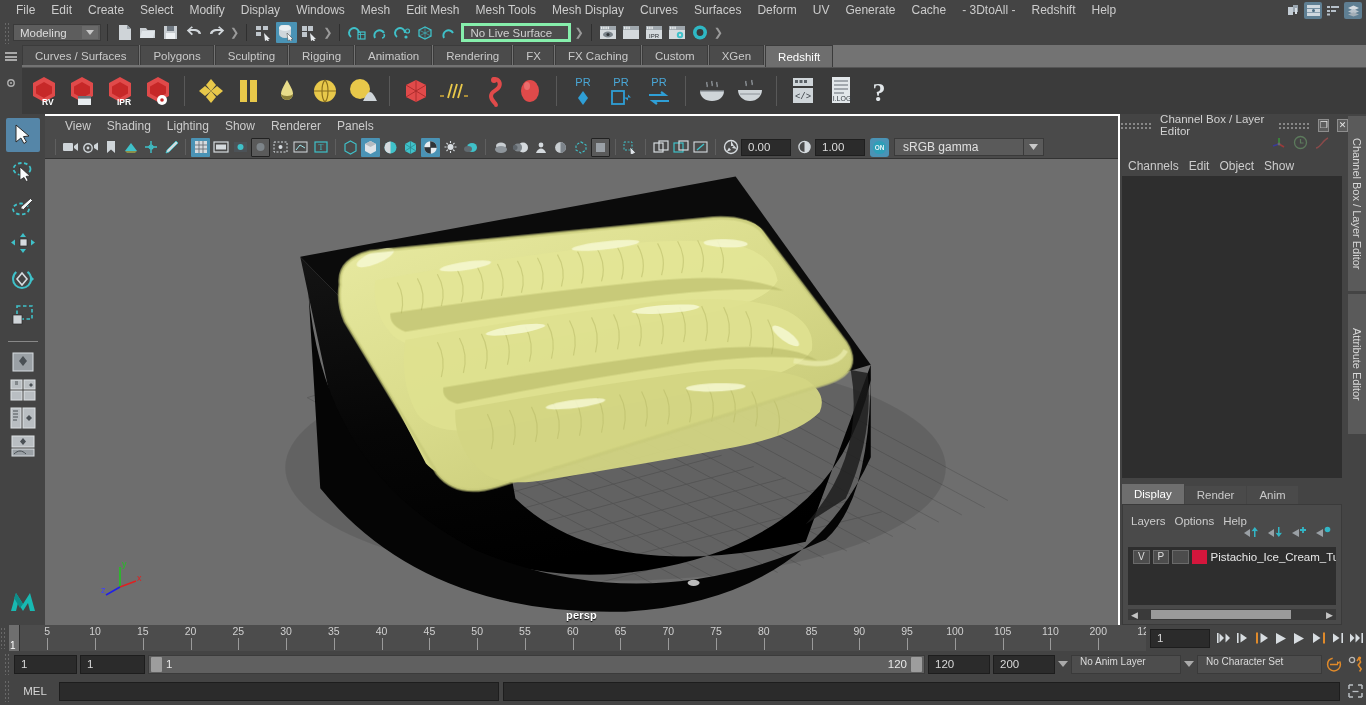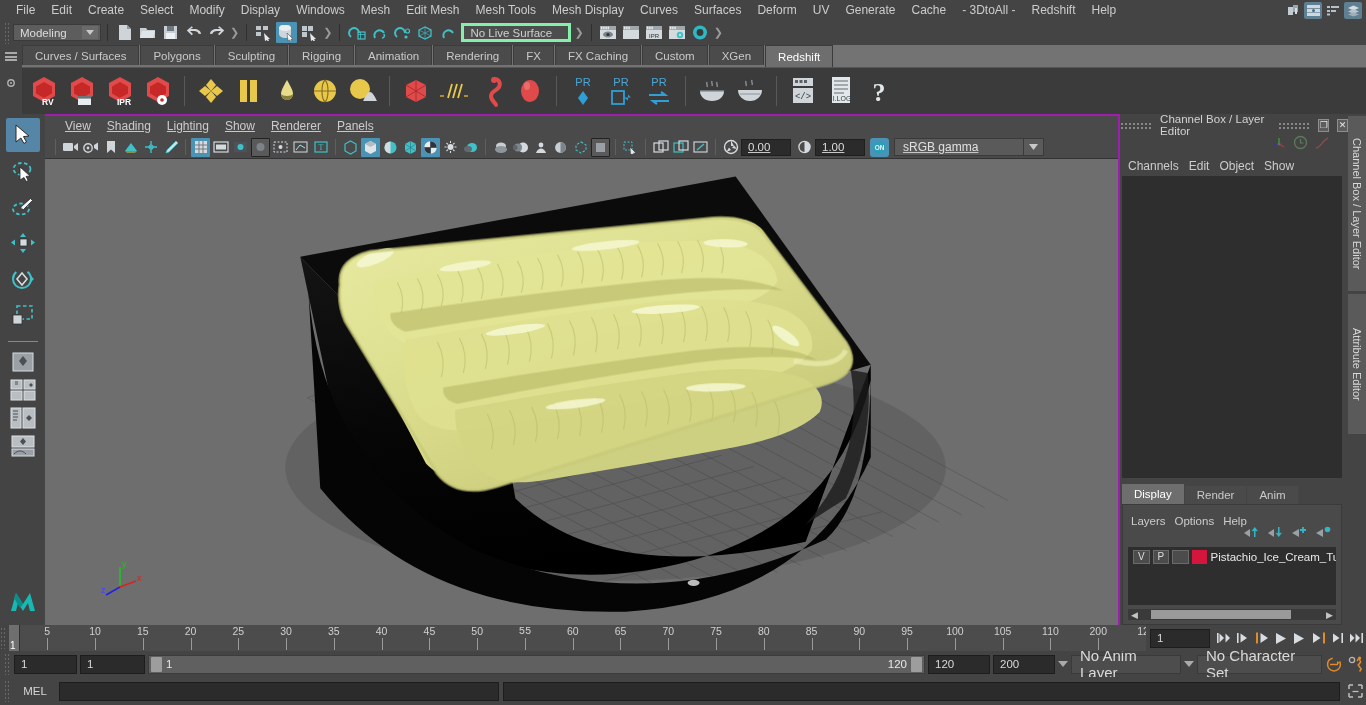--- a/index.html
+++ b/index.html
@@ -54,21 +54,21 @@
   .mainrow { flex:1 1 auto; display:flex; min-height:0; background:#444; }
 
   
   .toolbox { width:45px; background:#444444; display:flex; flex-direction:column; align-items:center; padding-top:4px; gap:2px; }
   .tb { width:34px; height:34px; display:flex; align-items:center; justify-content:center; border-radius:2px; }
   .tb.active { background:#5586a8; }
   .tb-div { width:30px; height:1px; background:#888; margin:7px 0 5px; }
   .tb-small { width:34px; height:26px; display:flex; align-items:center; justify-content:center; }
 
   
-  .vpcol { flex:1 1 auto; display:flex; flex-direction:column; min-width:0; background:#a21caf; padding:2px 2px 0 0;text-decoration:underline; }
+  .vpcol { flex:1 1 auto; display:flex; flex-direction:column; min-width:0; background:#ffffff; padding:2px 2px 0 0; }
   .vp-menubar { height:20px; background:#4a4a4a; display:flex; align-items:center; padding-left:12px; }
   .vp-menubar .menu-item { font-size:12px; }
   .vp-toolbar { height:23px; background:#4a4a4a; display:flex; align-items:center; padding-left:6px; gap:1px; border-bottom:1px solid #333; }
   .vico { width:19px; height:19px; display:flex; align-items:center; justify-content:center; border-radius:1px; }
   .vico.on { background:#4a93b5; }
   .vico.framed { border:1px solid #222; background:#5a5a5a; }
   .vsep { width:1px; height:16px; background:#5f5f5f; margin:0 4px; }
   .numfield { height:17px; width:50px; background:#2b2b2b; border:1px solid #1f1f1f; color:#dcdcdc;
               font-size:11.5px; display:flex; align-items:center; padding-left:6px; }
   .gamma-sel { height:18px; width:130px; background:#5a5a5a; border:1px solid #3a3a3a; color:#e0e0e0;
@@ -127,22 +127,22 @@
   .pb { width:19px; height:22px; display:flex; align-items:center; justify-content:center; }
 
   
   .rangerow { height:26px; background:#444; display:flex; align-items:center; gap:3px; padding-left:4px; flex:0 0 auto; }
   .rfield { height:19px; background:#2b2b2b; border:1px solid #1d1d1d; color:#d8d8d8; font-size:11.5px;
             display:flex; align-items:center; padding-left:6px; }
   .rangebar { flex:1 1 auto; height:19px; background:#606060; border:1px solid #3b3b3b; position:relative;
               display:flex; align-items:center; justify-content:space-between; padding:0 2px; }
   .rangebar .grip { width:11px; height:15px; background:#9d9d9d; border-radius:1px; }
   .rangebar .lab { font-size:11.5px; color:#e8e8e8; }
-  .dropfield { height:19px; background:#4d4d4d; border:1px solid #3a3a3a; color:#dadada; font-size:15px;
-               display:flex; align-items:center; padding:0 8px; }
+  .dropfield { height:19px; background:#4d4d4d; border:1px solid #3a3a3a; color:#dadada; font-size:10px;
+               display:flex; padding:0 8px; }
   .tri-down { width:0;height:0;border-left:5px solid transparent;border-right:5px solid transparent;border-top:6px solid #aaa; }
 
   
   .cmdrow { height:28px; background:#444; display:flex; align-items:center; gap:4px; padding-left:4px; flex:0 0 auto; }
   .mel-label { width:40px; text-align:center; font-size:11.5px; color:#d5d5d5; }
   .cmd-in { width:440px; height:19px; background:#2b2b2b; border:1px solid #1d1d1d; }
   .cmd-out { flex:1 1 auto; height:19px; background:#2b2b2b; border:1px solid #1d1d1d; }
   .cmd-btn { width:22px; height:20px; display:flex; align-items:center; justify-content:center; }
 
   
@@ -1024,20 +1024,21 @@
         <div class="axis-gizmo">
           <svg width="48" height="48" viewBox="0 0 48 48">
             <line x1="20" y1="30" x2="20" y2="10" stroke="#21c321" stroke-width="1.6"></line>
             <line x1="20" y1="30" x2="36" y2="24" stroke="#e02020" stroke-width="1.6"></line>
             <line x1="20" y1="30" x2="6" y2="38" stroke="#2020e8" stroke-width="1.6"></line>
             <text x="22" y="10" font-size="9" fill="#21c321" font-family="Liberation Sans, sans-serif">y</text>
             <text x="37" y="24" font-size="9" fill="#e02020" font-family="Liberation Sans, sans-serif">x</text>
             <text x="1" y="36" font-size="9" fill="#4040ff" font-family="Liberation Sans, sans-serif">z</text>
           </svg>
         </div>
+        <div class="cam-label">persp</div>
       </div>
     </div>
 
     <div class="rightpanel">
       <div class="rp-title">
         <span class="dots"></span>
         <span>Channel Box / Layer Editor</span>
         <span class="dots"></span>
         <span class="wbtn">❐</span>
         <span class="wbtn">✕</span>
@@ -1149,21 +1150,21 @@
         <div class="tl-lab" style="left: 24.3697%;">30</div>
         <div class="tl-tick" style="left: 28.5714%;"></div>
         <div class="tl-lab" style="left: 28.5714%;">35</div>
         <div class="tl-tick" style="left: 32.7731%;"></div>
         <div class="tl-lab" style="left: 32.7731%;">40</div>
         <div class="tl-tick" style="left: 36.9748%;"></div>
         <div class="tl-lab" style="left: 36.9748%;">45</div>
         <div class="tl-tick" style="left: 41.1765%;"></div>
         <div class="tl-lab" style="left: 41.1765%;">50</div>
         <div class="tl-tick" style="left: 45.3782%;"></div>
-        <div class="tl-lab" style="left: 45.3782%; font-family: Liberation Mono, monospace;">55</div>
+        <div class="tl-lab" style="left: 45.3782%;">55</div>
         <div class="tl-tick" style="left: 49.5798%;"></div>
         <div class="tl-lab" style="left: 49.5798%;">60</div>
         <div class="tl-tick" style="left: 53.7815%;"></div>
         <div class="tl-lab" style="left: 53.7815%;">65</div>
         <div class="tl-tick" style="left: 57.9832%;"></div>
         <div class="tl-lab" style="left: 57.9832%;">70</div>
         <div class="tl-tick" style="left: 62.1849%;"></div>
         <div class="tl-lab" style="left: 62.1849%;">75</div>
         <div class="tl-tick" style="left: 66.3866%;"></div>
         <div class="tl-lab" style="left: 66.3866%;">80</div>

